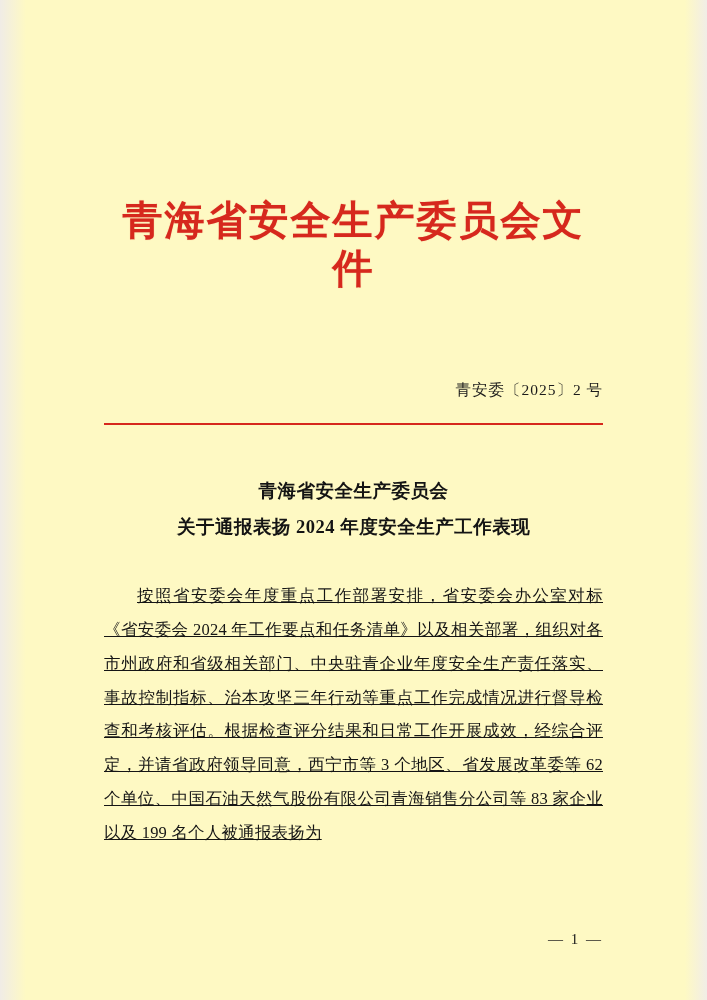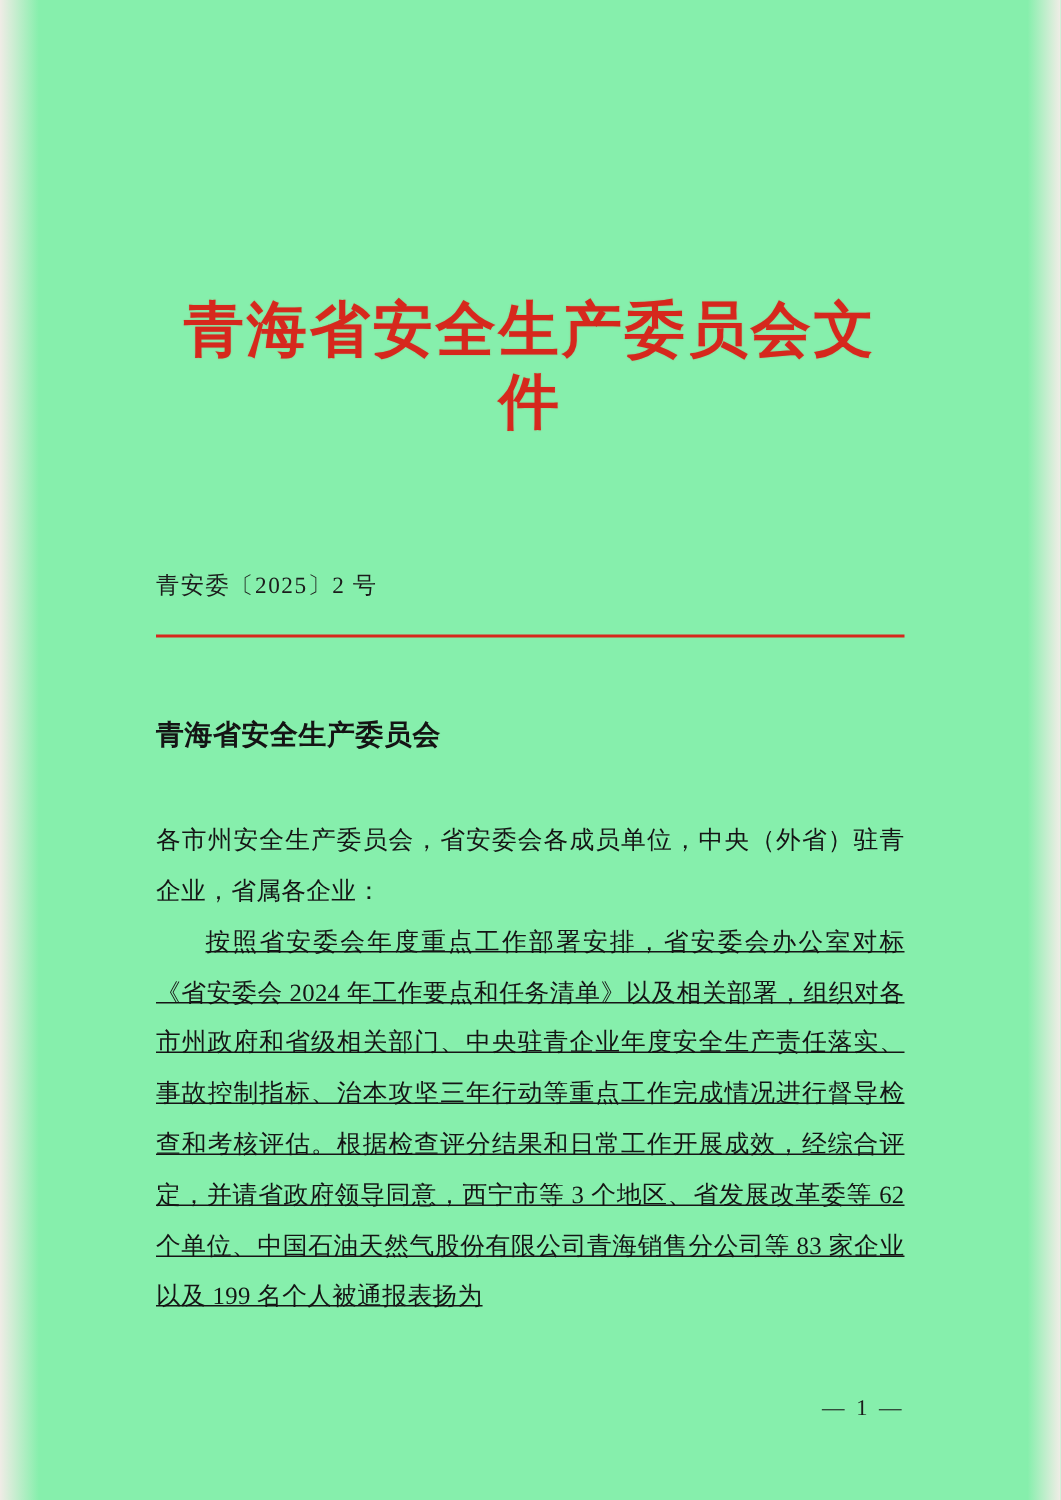--- a/index.html
+++ b/index.html
@@ -10,21 +10,21 @@
   body {
     width: 707px;
     height: 1000px;
     position: relative;
     font-family: "Liberation Serif", "DejaVu Serif", serif;
     overflow: hidden;
   }
   .page {
     position: absolute;
     inset: 0;
-    background: #86efac;
+    background: #fef9c3;
   }
   
   .page::before {
     content: "";
     position: absolute;
     top: 0; left: 0; bottom: 0;
     width: 26px;
     background: linear-gradient(to right, #f0ece6 0%, rgba(253,252,250,0) 100%);
     pointer-events: none;
   }
@@ -47,35 +47,35 @@
     color: #d6281d;
     font-family: "DejaVu Serif", "Liberation Serif", serif;
     font-weight: bold;
     font-size: 40px;
     letter-spacing: 2px;
     margin-top: 196px;
     line-height: 1.2;
     text-shadow: 0 0 1px rgba(214,40,29,0.35);
   }
   .doc-number {
-    text-align: left;
+    text-align: right;
     font-size: 15.5px;
     color: #1b1b1b;
     margin-top: 88px;
     letter-spacing: 1px;
     font-family: "Liberation Serif", serif;
   }
   .red-rule {
     margin-top: 22px;
     height: 2px;
     background: #d6281d;
     width: 100%;
   }
   .title-block {
-    text-align: left;
+    text-align: center;
     margin-top: 48px;
     font-weight: bold;
     font-size: 18.5px;
     line-height: 1.95;
     color: #141414;
     letter-spacing: 0.5px;
   }
   .title-block div {
     white-space: nowrap;
   }
@@ -111,23 +111,23 @@
   <div class="content">
 
     <div class="doc-header">青海省安全生产委员会文件</div>
 
     <div class="doc-number">青安委〔2025〕2 号</div>
 
     <div class="red-rule"></div>
 
     <div class="title-block">
       <div>青海省安全生产委员会</div>
+      <div>关于通报表扬 2024 年度安全生产工作表现</div>
     </div>
 
     <div class="body-text">
-      <p>各市州安全生产委员会，省安委会各成员单位，中央（外省）驻青企业，省属各企业：</p>
       <p class="indent">按照省安委会年度重点工作部署安排，省安委会办公室对标《省安委会 2024 年工作要点和任务清单》以及相关部署，组织对各市州政府和省级相关部门、中央驻青企业年度安全生产责任落实、事故控制指标、治本攻坚三年行动等重点工作完成情况进行督导检查和考核评估。根据检查评分结果和日常工作开展成效，经综合评定，并请省政府领导同意，西宁市等 3 个地区、省发展改革委等 62 个单位、中国石油天然气股份有限公司青海销售分公司等 83 家企业以及 199 名个人被通报表扬为</p>
     </div>
 
   </div>
 
   <div class="page-number">— 1 —</div>
 </div>
 
 </body></html>

